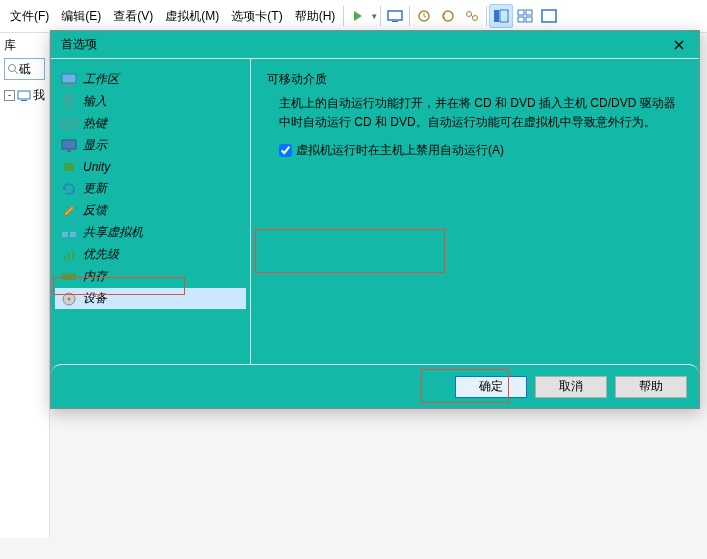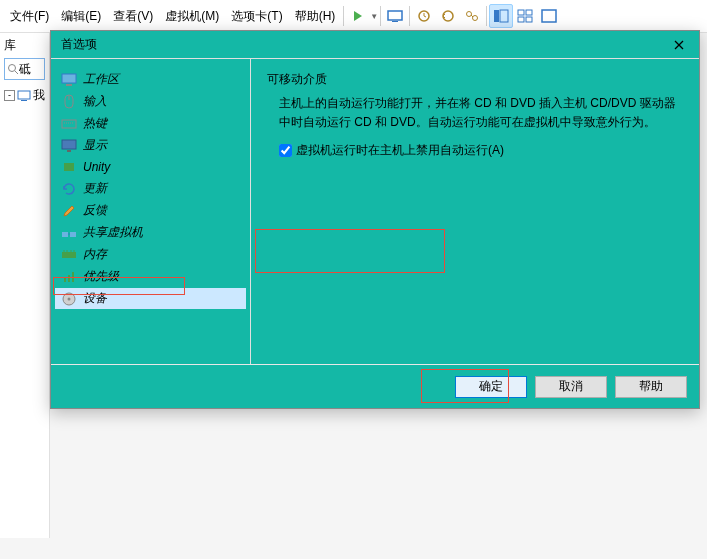--- a/index.html
+++ b/index.html
@@ -32,21 +32,21 @@
     .highlight-box { border: 1px solid #e74c3c; position: absolute; pointer-events: none; }
     
     .dialog-content { flex: 1; padding: 12px 16px; }
     .fieldset-label { font-size: 12px; margin-bottom: 6px; }
     .section { margin-bottom: 20px; }
     .section-indent { padding-left: 12px; margin-top: 6px; }
     .desc-text { font-size: 12px; line-height: 1.6; margin-bottom: 10px; }
     .checkbox-row { display: flex; align-items: center; gap: 4px; font-size: 12px; }
     .checkbox-row input { width: 13px; height: 13px; }
     
-    .dialog-footer { height: 44px; display: flex; align-items: center; justify-content: flex-end; gap: 8px; padding: 0 12px; border-top: 1px solid #e8e8e8; }
+    .dialog-footer { height: 44px; display: flex; align-items: center; justify-content: flex-end; gap: 8px; padding: 0 12px; border-top: 1px solid #e8e8e8; border-radius: 10px; }
     .dialog-btn { min-width: 72px; height: 22px; border: 1px solid #adadad; background: #e1e1e1; font-size: 12px; cursor: default; }
     .dialog-btn.primary { border-color: #0078d7; background: #e5f1fb; }
   </style>
 </head>
 <body>
 
 <div class="menubar">
   <div class="menubar-item">文件(F)</div>
   <div class="menubar-item">编辑(E)</div>
   <div class="menubar-item">查看(V)</div>
@@ -209,39 +209,39 @@
             <svg width="16" height="14">
               <rect x="1" y="6" width="6" height="5" fill="#6bb3e0"></rect>
               <rect x="9" y="6" width="6" height="5" fill="#6bb3e0"></rect>
               <line x1="7" y1="8" x2="9" y2="8" stroke="#3478c7"></line>
             </svg>
           </span>
         <span>共享虚拟机</span>
       </div>
       <div class="sidebar-item">
         <span class="sidebar-icon">
+            <svg width="14" height="14">
+              <rect x="2" y="8" width="2" height="4" fill="#46a049"></rect>
+              <rect x="6" y="5" width="2" height="7" fill="#46a049"></rect>
+              <rect x="10" y="2" width="2" height="10" fill="#46a049"></rect>
+            </svg>
+          </span>
+        <span>优先级</span>
+      </div>
+      <div class="sidebar-item">
+        <span class="sidebar-icon">
             <svg width="16" height="12">
               <rect x="1" y="3" width="14" height="6" fill="#46a049"></rect>
               <line x1="3" y1="1" x2="3" y2="3" stroke="#46a049"></line>
               <line x1="6" y1="1" x2="6" y2="3" stroke="#46a049"></line>
               <line x1="10" y1="1" x2="10" y2="3" stroke="#46a049"></line>
               <line x1="13" y1="1" x2="13" y2="3" stroke="#46a049"></line>
             </svg>
           </span>
         <span>内存</span>
-      </div>
-      <div class="sidebar-item">
-        <span class="sidebar-icon">
-            <svg width="14" height="14">
-              <rect x="2" y="8" width="2" height="4" fill="#46a049"></rect>
-              <rect x="6" y="5" width="2" height="7" fill="#46a049"></rect>
-              <rect x="10" y="2" width="2" height="10" fill="#46a049"></rect>
-            </svg>
-          </span>
-        <span>优先级</span>
       </div>
       <div class="sidebar-item selected">
         <span class="sidebar-icon">
             <svg width="14" height="14">
               <circle cx="7" cy="7" r="6" fill="#d0d0d0" stroke="#888"></circle>
               <circle cx="7" cy="7" r="1.5" fill="#888"></circle>
             </svg>
           </span>
         <span>设备</span>
       </div>

